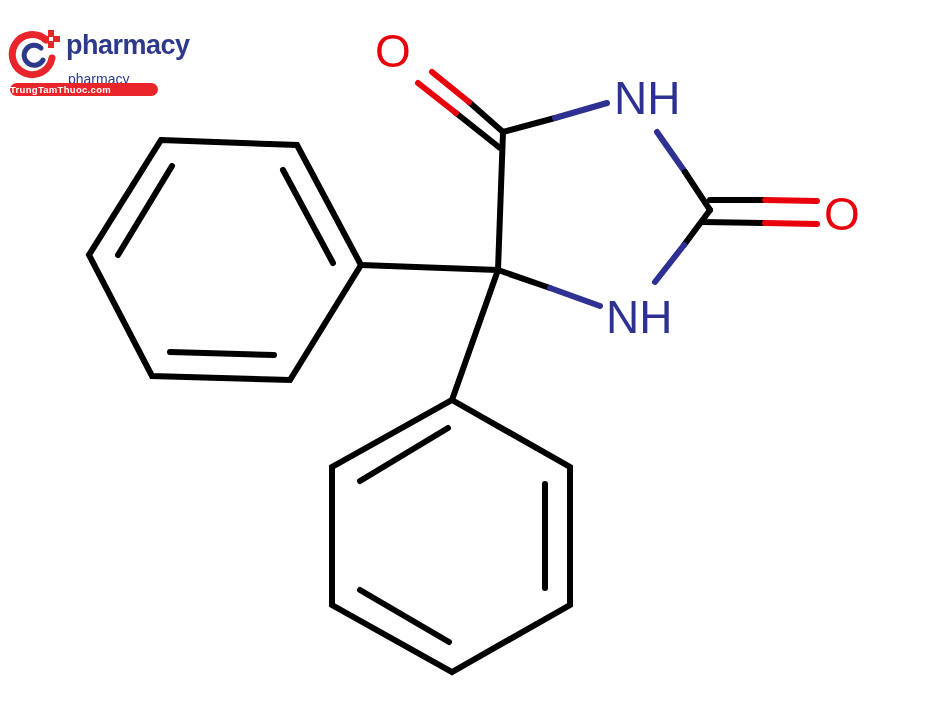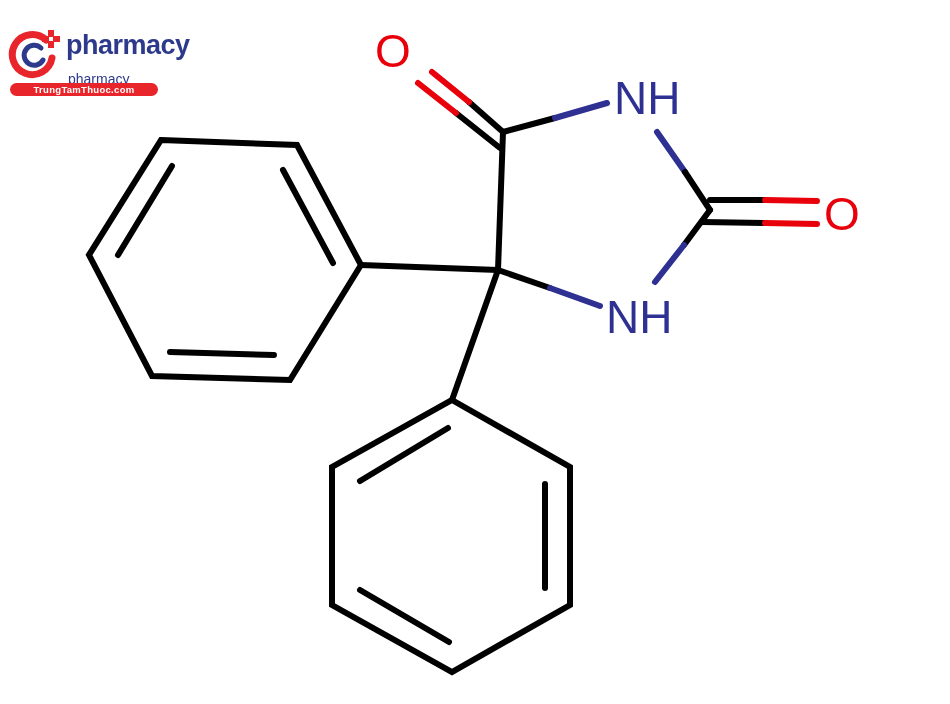--- a/index.html
+++ b/index.html
@@ -1,20 +1,20 @@
 <!DOCTYPE html>
 <html><head>
 <meta charset="utf-8">
 <style>
   html, body { margin: 0; padding: 0; background: #ffffff; }
   body { width: 950px; height: 704px; position: relative; overflow: hidden; font-family: "Liberation Sans", sans-serif; }
   .logo { position: absolute; left: 8px; top: 28px; width: 155px; height: 72px; }
   .logo-name { position: absolute; left: 58px; top: 4px; font-size: 27px; font-weight: bold; color: #2d3a8c; letter-spacing: -0.5px; line-height: 1; }
   .logo-sub { position: absolute; left: 60px; top: 36px; font-size: 14px; font-weight: normal; color: #2d3a8c; line-height: 1; margin-top: 8px; }
-  .logo-banner { position: absolute; left: 2px; top: 55px; width: 148px; height: 13px; background: #e8252a; border-radius: 7px; color: #fff; font-size: 9.5px; font-weight: bold; text-align: center; line-height: 13px; letter-spacing: 0.3px; }
+  .logo-banner { position: absolute; left: 2px; top: 55px; width: 148px; height: 13px; background: #e8252a; border-radius: 7px; color: #fff; font-size: 9.5px; font-weight: bold; text-align: left; line-height: 13px; letter-spacing: 0.3px; }
   .logo-mark { position: absolute; left: 0; top: 0; width: 55px; height: 52px; }
   svg.mol { position: absolute; left: 0; top: 0; }
   .atom { font-family: "Liberation Sans", sans-serif; font-size: 46px; }
 </style>
 </head>
 <body>
 
 <div class="logo">
   <svg class="logo-mark" viewBox="0 0 55 52" width="55" height="52">
     <path d="M38 12 A20 20 0 1 0 44 30" fill="none" stroke="#e8252a" stroke-width="7" stroke-linecap="round"></path>

